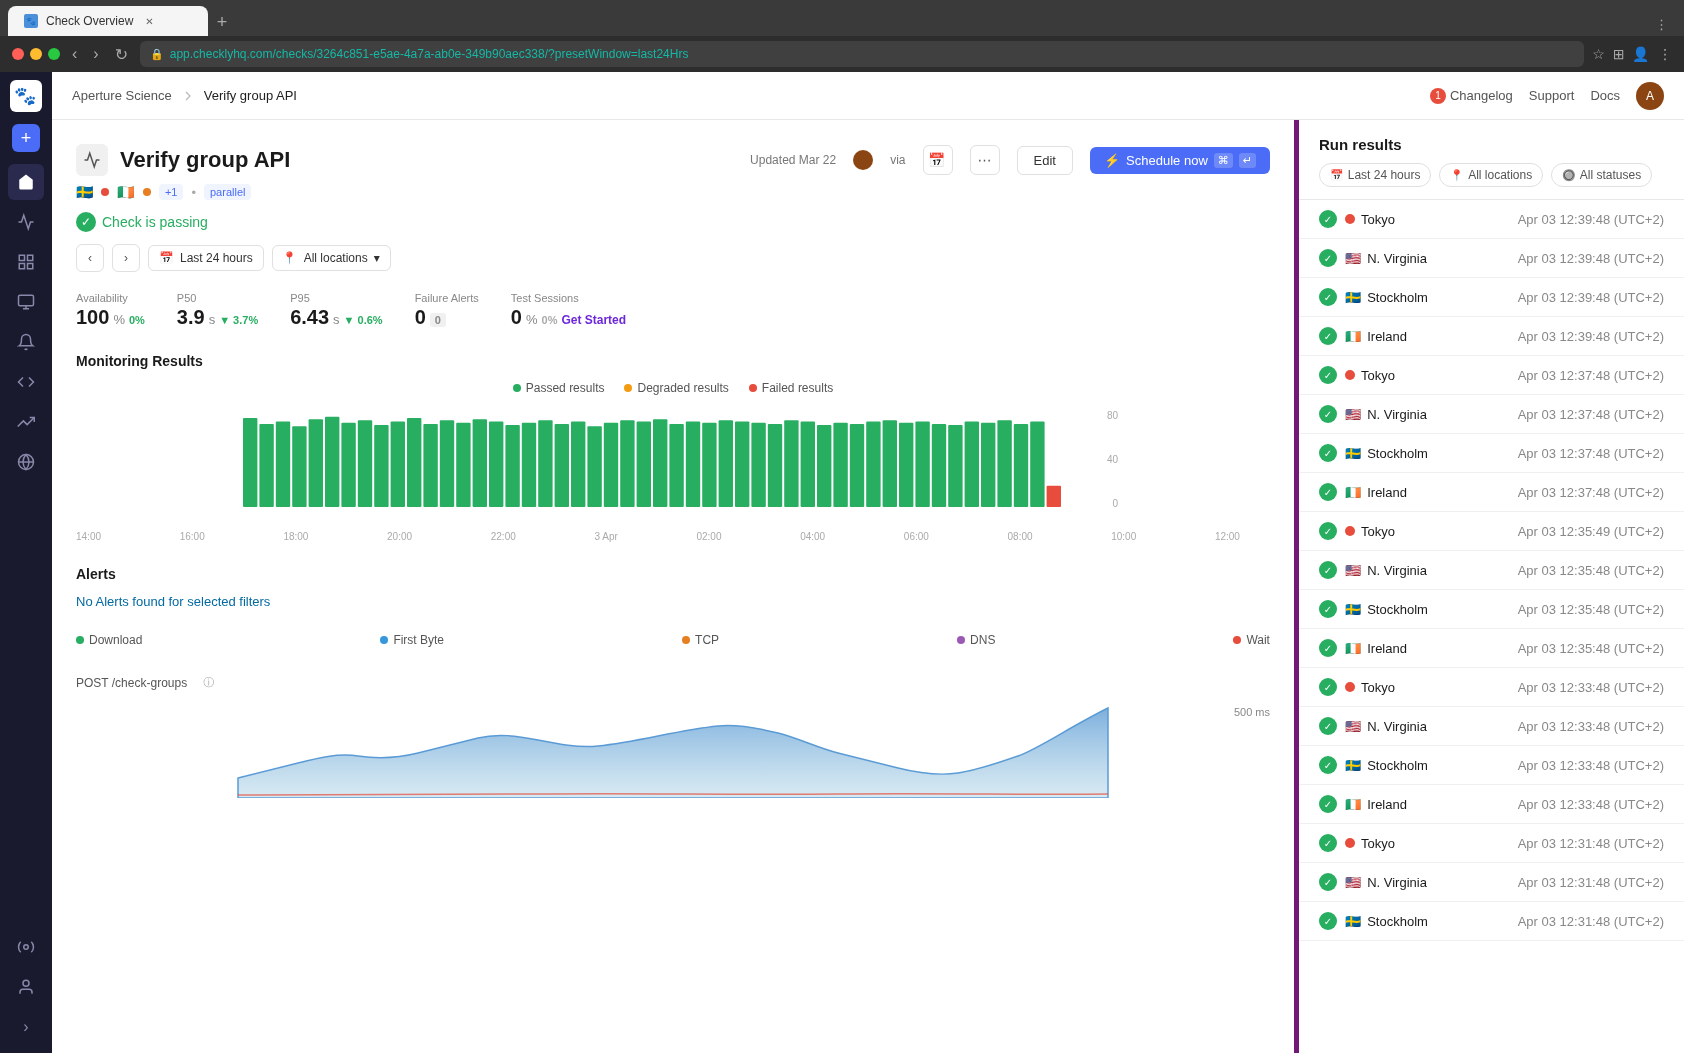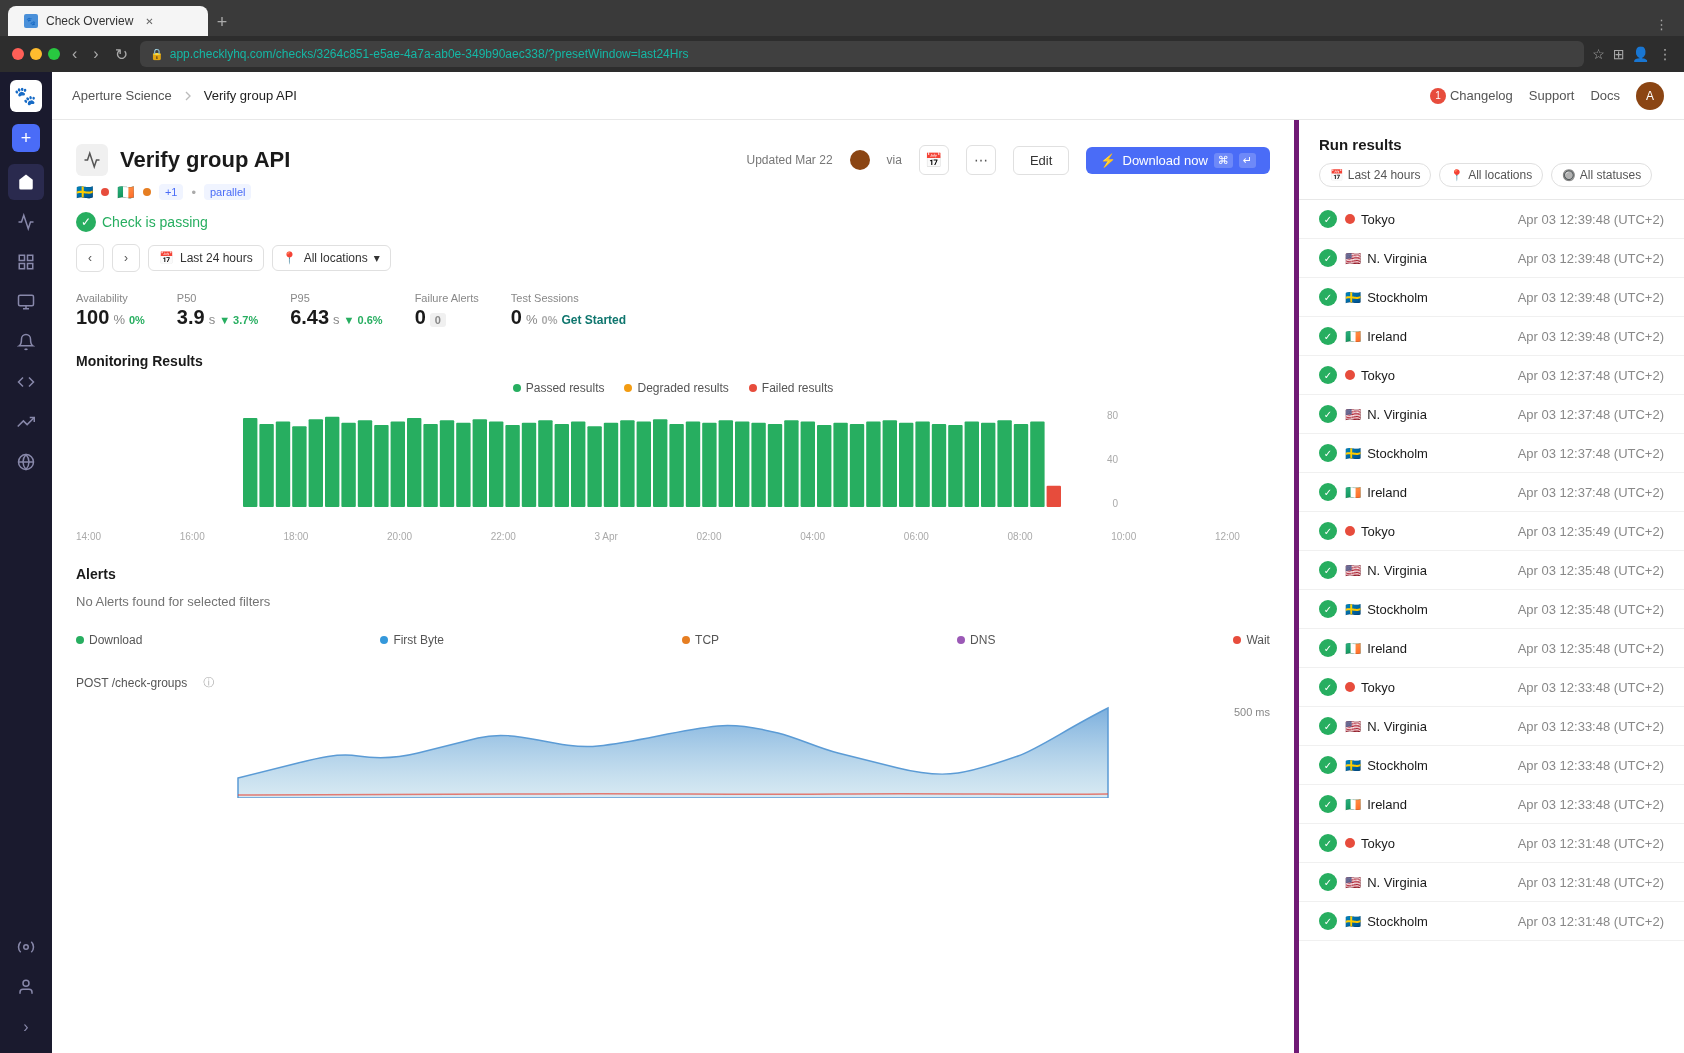--- a/index.html
+++ b/index.html
@@ -85,41 +85,41 @@
     .locations-btn { display: flex; align-items: center; gap: 6px; padding: 5px 10px; border: 1px solid #e0e0e0; border-radius: 6px; background: #fff; color: #333; font-size: 12px; cursor: pointer; }
 
     
     .stats-row { display: flex; gap: 32px; margin-bottom: 24px; }
     .stat-item { }
     .stat-label { font-size: 11px; color: #888; margin-bottom: 2px; }
     .stat-value { font-size: 20px; font-weight: 600; color: #1a1a1a; display: flex; align-items: baseline; gap: 4px; }
     .stat-unit { font-size: 13px; color: #888; font-weight: 400; }
     .stat-change { font-size: 11px; color: #27ae60; display: flex; align-items: center; gap: 2px; }
     .stat-sub { font-size: 11px; color: #aaa; }
-    .get-started { font-size: 12px; color: #0f766e; cursor: pointer; }
+    .get-started { font-size: 12px; color: #6d28d9; cursor: pointer; }
     .zero-badge { background: #f0f0f0; color: #888; border-radius: 3px; padding: 1px 5px; font-size: 11px; }
 
     
     .section-title { font-size: 14px; font-weight: 600; color: #1a1a1a; margin-bottom: 12px; }
 
     
     .chart-container { margin-bottom: 24px; }
     .chart-legend { display: flex; justify-content: center; gap: 20px; margin-bottom: 12px; }
     .legend-item { display: flex; align-items: center; gap: 5px; font-size: 12px; color: #555; }
     .legend-dot { width: 8px; height: 8px; border-radius: 50%; }
     .legend-dot.green { background: #27ae60; }
     .legend-dot.yellow { background: #f39c12; }
     .legend-dot.red { background: #e74c3c; }
     .chart-area { position: relative; height: 120px; }
     .chart-x-labels { display: flex; justify-content: space-between; padding-right: 30px; margin-top: 4px; }
     .chart-x-label { font-size: 10px; color: #aaa; }
 
     
     .alerts-section { margin-bottom: 24px; }
-    .no-alerts { font-size: 13px; color: #737373; }
+    .no-alerts { font-size: 13px; color: #0369a1; }
 
     
     .performance-section { }
     .perf-legend { display: flex; justify-content: space-between; gap: 20px; margin-bottom: 28px; }
     .perf-legend-item { display: flex; align-items: center; gap: 5px; font-size: 12px; color: #555; }
     .perf-dot { width: 8px; height: 8px; border-radius: 50%; }
     .perf-dot.download { background: #27ae60; }
     .perf-dot.first-byte { background: #3498db; }
     .perf-dot.tcp { background: #e67e22; }
     .perf-dot.dns { background: #9b59b6; }
@@ -288,21 +288,21 @@
           <h1 class="check-title">Verify group API</h1>
           <div class="check-header-right">
             <span class="updated-text">Updated Mar 22</span>
             <div class="updated-avatar"></div>
             <span class="via-text">via</span>
             <div class="icon-btn">📅</div>
             <div class="icon-btn">⋯</div>
             <button class="edit-btn">Edit</button>
             <button class="schedule-btn">
               <span>⚡</span>
-              <span>Download now</span>
+              <span>Schedule now</span>
               <span class="schedule-btn-kbd">⌘</span>
               <span class="schedule-btn-kbd">↵</span>
             </button>
           </div>
         </div>
 
         <div class="check-tags">
           <span class="flag-emoji">🇸🇪</span>
           <span class="status-dot"></span>
           <span class="flag-emoji">🇮🇪</span>

